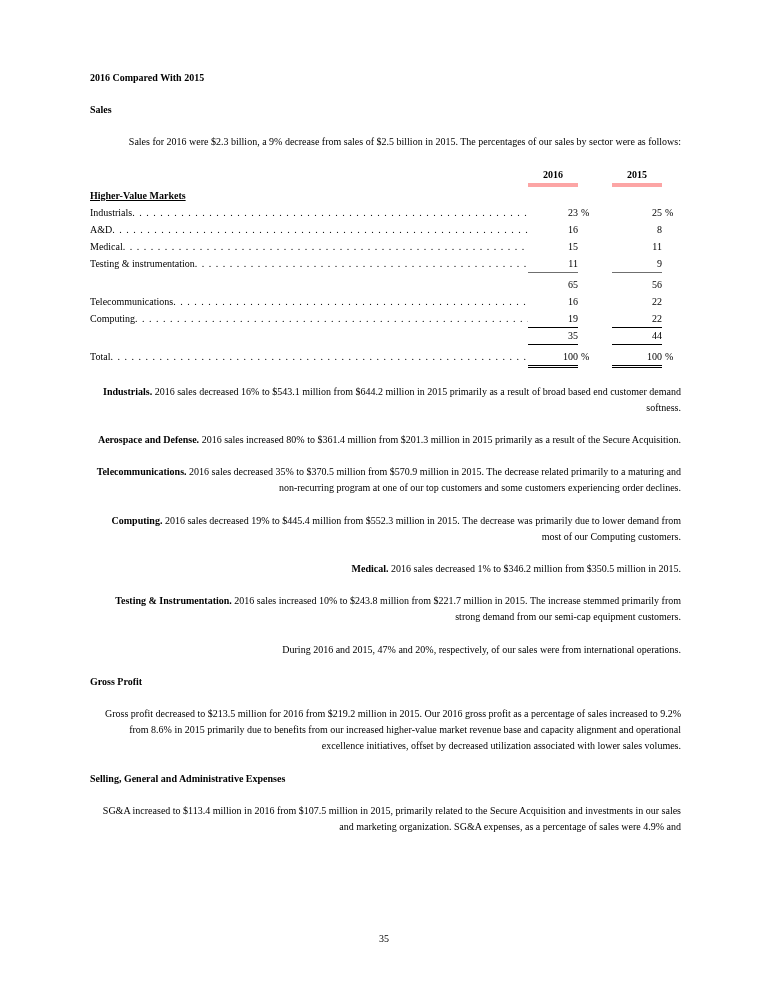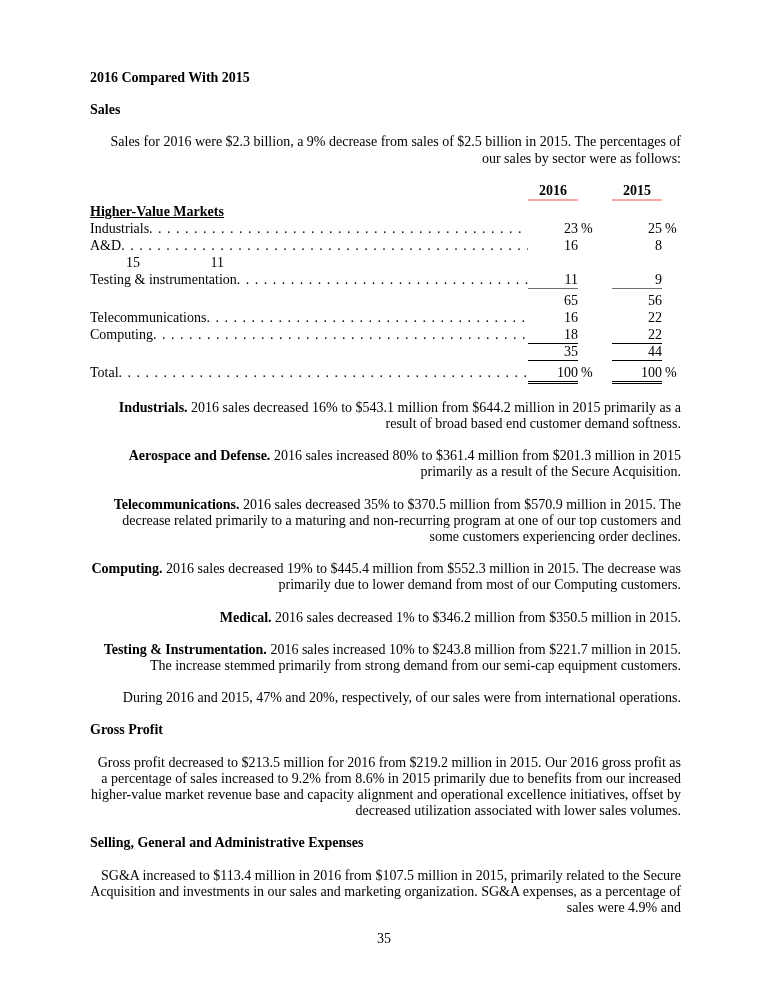--- a/index.html
+++ b/index.html
@@ -4,21 +4,21 @@
 <style>
   html,body { margin:0; padding:0; background:#e8e8e8; }
   .page {
     position: relative;
     width: 768px;
     height: 993px;
     margin: 0 auto;
     background: #ffffff;
     font-family: "Liberation Serif", "DejaVu Serif", serif;
     color: #000;
-    font-size: 14px;
+    font-size: 10px;
     line-height: 16.2px;
     box-sizing: border-box;
     padding: 70px 87px 0 90px;
     overflow: hidden;
   }
   .hd { font-weight: bold; margin: 0 0 16px 0; }
   p.body { margin: 0 0 16px 0; text-align: right; }
   .lead { font-weight: bold; }
 
   
@@ -28,21 +28,21 @@
   .t-label { flex: 1 1 auto; display: flex; overflow: hidden; white-space: nowrap; min-width: 0; }
   .t-label .lbl { flex: 0 0 auto; }
   .t-label .dots { flex: 1 1 auto; overflow: hidden; white-space: nowrap; color:#000; }
   .t-label .dots::after {
     content: " . . . . . . . . . . . . . . . . . . . . . . . . . . . . . . . . . . . . . . . . . . . . . . . . . . . . . . . . . . . . . . . . . . . . . . . . . . . . . . . .";
     letter-spacing: 1px;
   }
   .t-cell { flex: 0 0 50px; text-align: right; white-space: nowrap; }
   .t-pct  { flex: 0 0 16px; padding-left: 3px; white-space: nowrap; }
   .t-cell.c2 { margin-left: 15px; }
-  .t-cell.head { text-align: center; font-weight: bold; border-bottom: 2px solid #fca5a5; }
+  .t-cell.head { text-align: center; font-weight: bold; border-bottom: 4px solid #fca5a5; }
   .t-cell.rule { border-bottom: 1px solid #6f6f6f; }
   .t-cell.rule-dark { border-bottom: 1px solid #000; }
   .t-cell.dbl { border-bottom: 3px double #000; }
   .sec-label { font-weight: bold; text-decoration: underline; }
 
   .page-number {
     position: absolute;
     bottom: 46px;
     left: 0; right: 0;
     text-align: center;
@@ -95,20 +95,24 @@
           <span class="lbl">A&amp;D</span>
           <span class="dots"></span>
         </div>
       <div class="t-cell">16</div>
       <div class="t-pct"></div>
       <div class="t-cell c2">8</div>
       <div class="t-pct"></div>
     </div>
 
     <div class="t-row">
+      <div class="t-label">
+          <span class="lbl">Medical</span>
+          <span class="dots"></span>
+        </div>
       <div class="t-cell">15</div>
       <div class="t-pct"></div>
       <div class="t-cell c2">11</div>
       <div class="t-pct"></div>
     </div>
 
     <div class="t-row">
       <div class="t-label">
           <span class="lbl">Testing &amp; instrumentation</span>
           <span class="dots"></span>
@@ -137,21 +141,21 @@
       <div class="t-pct"></div>
       <div class="t-cell c2">22</div>
       <div class="t-pct"></div>
     </div>
 
     <div class="t-row">
       <div class="t-label">
           <span class="lbl">Computing</span>
           <span class="dots"></span>
         </div>
-      <div class="t-cell rule-dark">18</div>
+      <div class="t-cell rule-dark">19</div>
       <div class="t-pct"></div>
       <div class="t-cell c2 rule-dark">22</div>
       <div class="t-pct"></div>
     </div>
 
     <div class="t-row">
       <div class="t-label"></div>
       <div class="t-cell rule-dark">35</div>
       <div class="t-pct"></div>
       <div class="t-cell c2 rule-dark">44</div>

